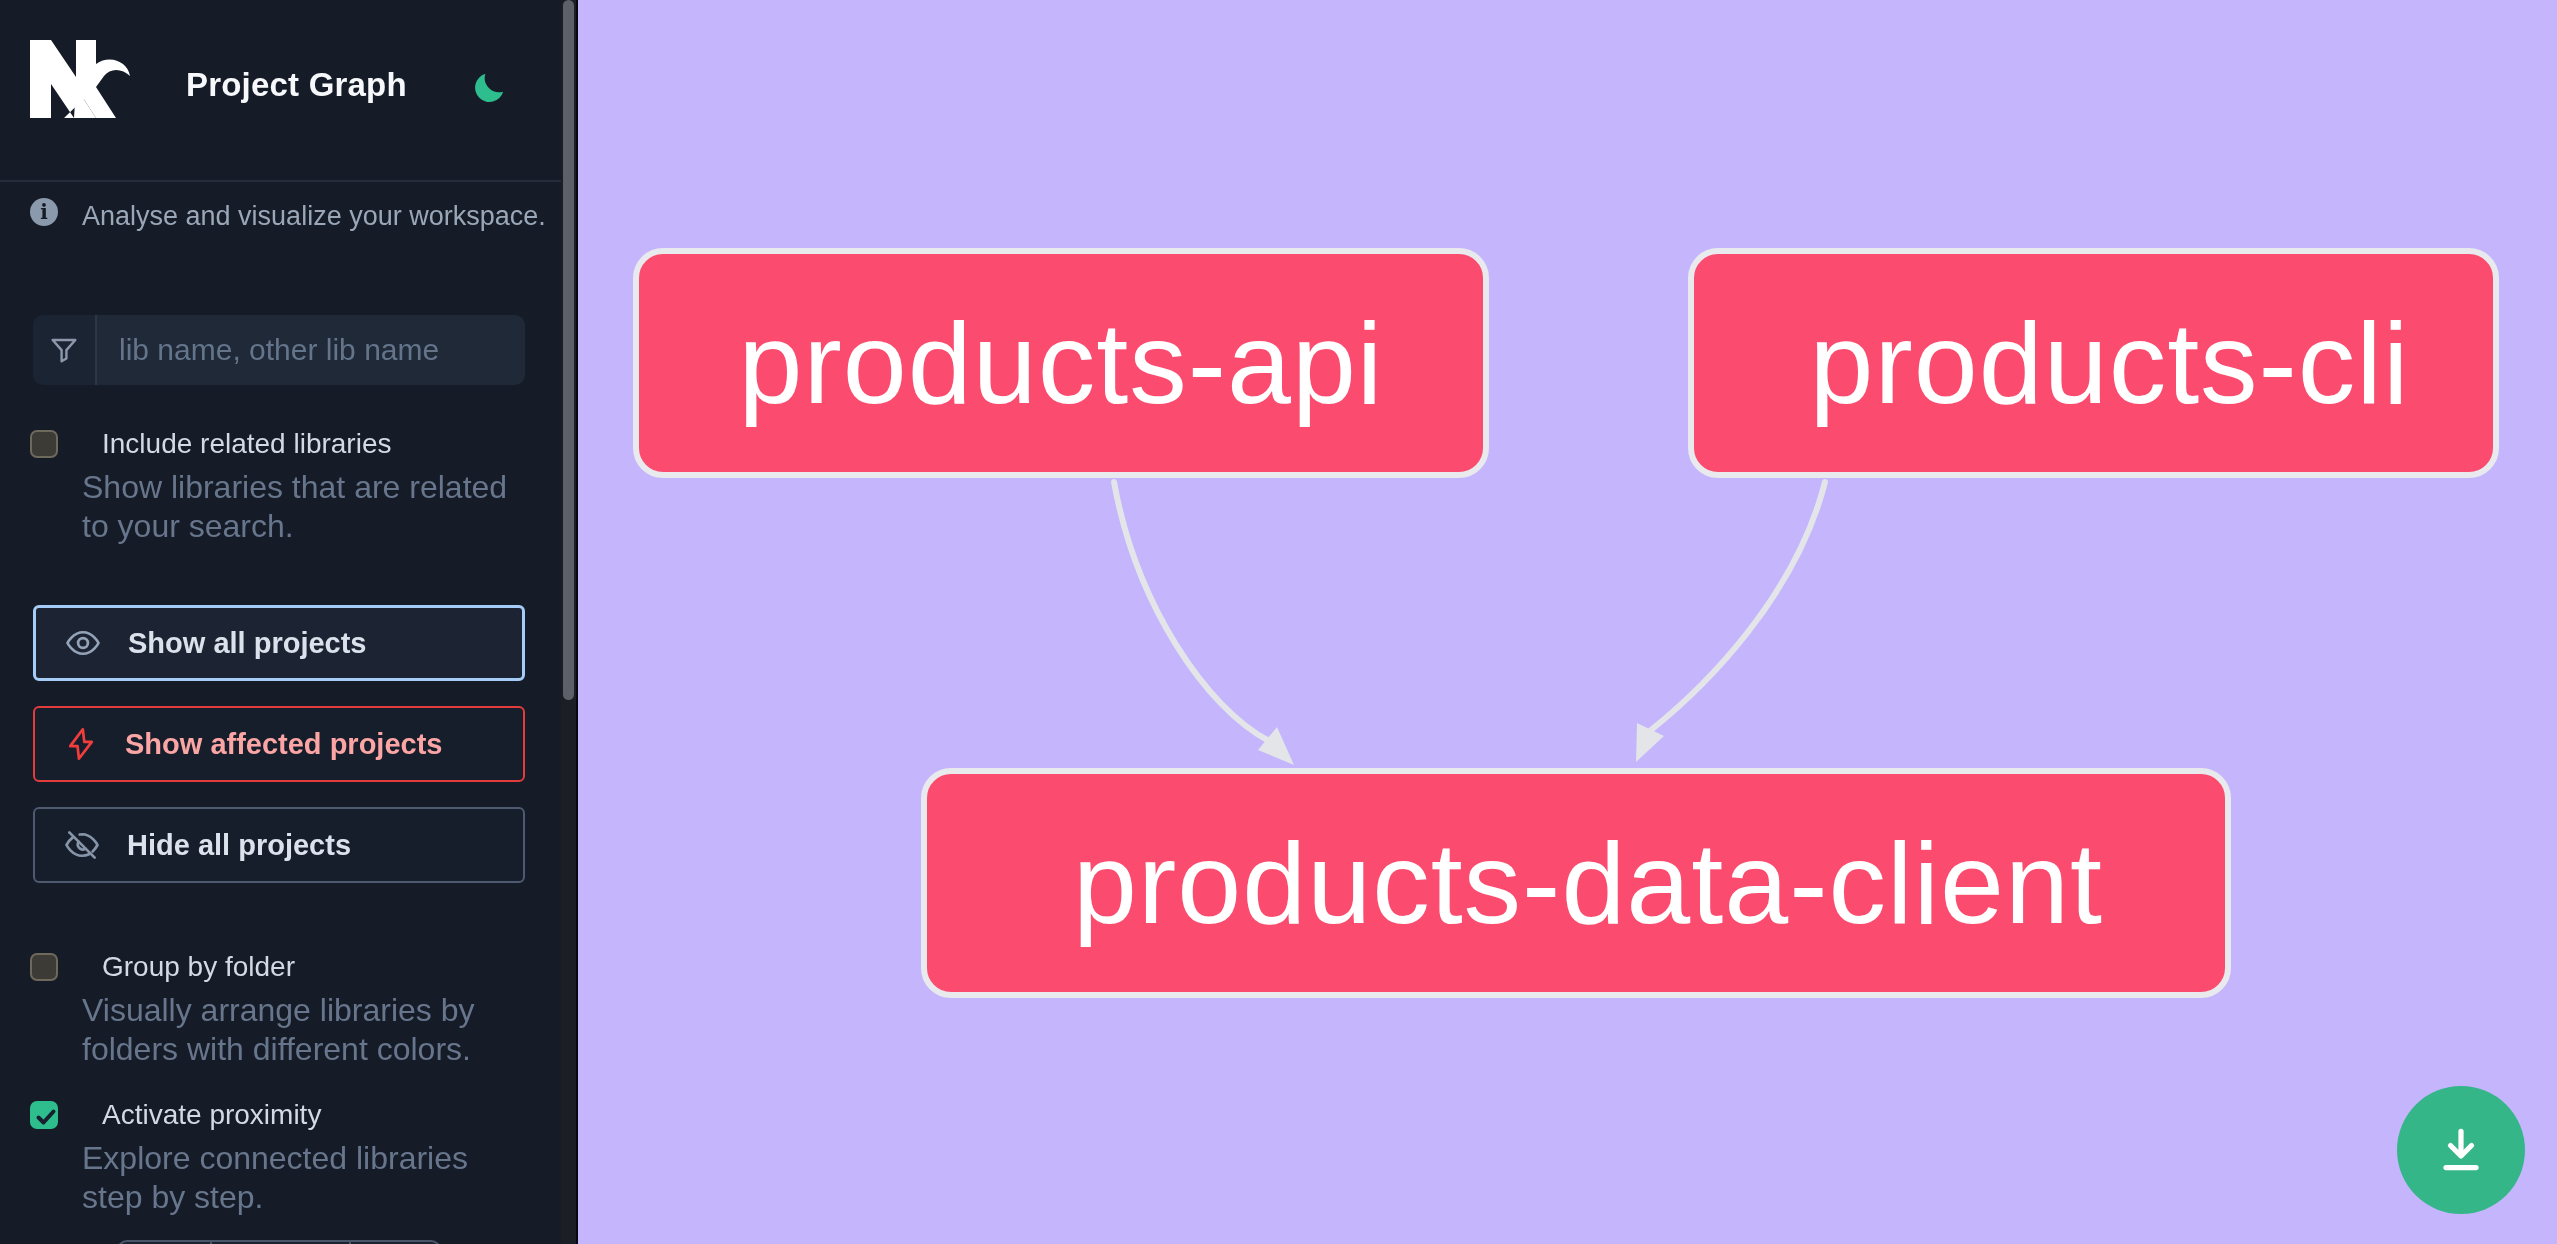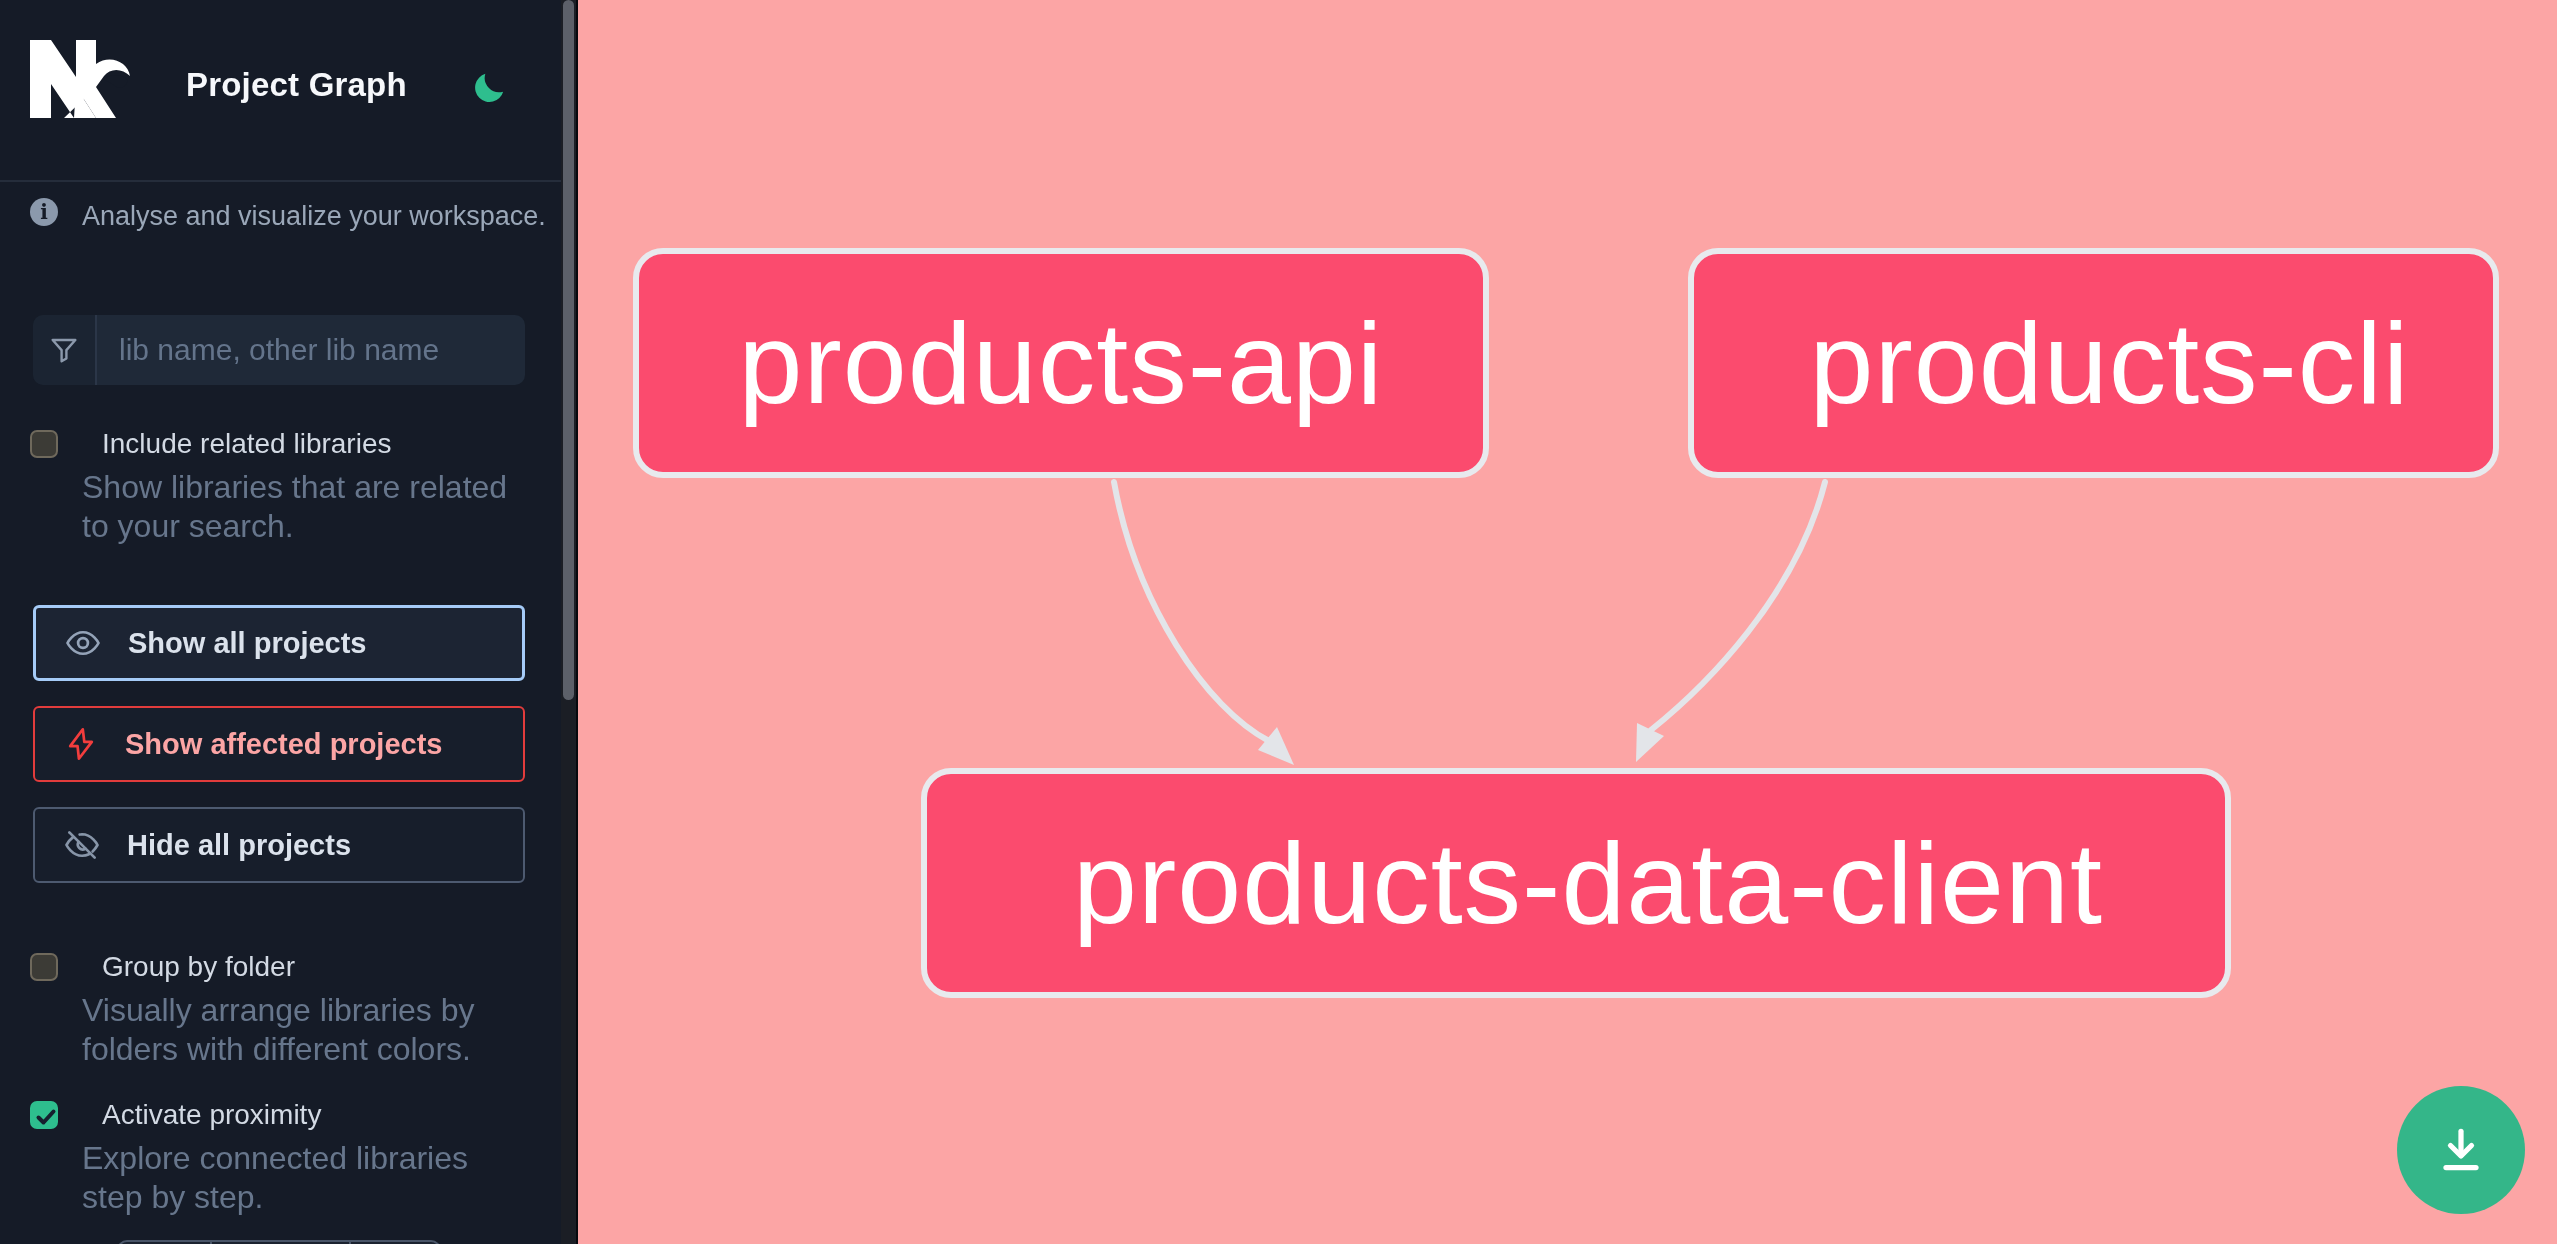--- a/index.html
+++ b/index.html
@@ -55,21 +55,21 @@
   .stepper-sliver .cell:nth-child(2){ width:137px; border-left:none; border-right:none; }
   .stepper-sliver .cell:nth-child(3){ width:92px; border-radius:0 10px 0 0; }
 
   
   .scrollbar { position:relative; width:17px; height:1244px; background:#1b1e25; flex:none;
                border-right:2px solid #07090e; }
   .scroll-thumb { position:absolute; left:2px; top:0px; width:11px; height:700px;
                   background:#5c6069; border-radius:6px; cursor:pointer; }
 
   
-  .canvas { position:relative; width:1979px; height:1244px; background:#fca5a5; overflow:hidden; }
+  .canvas { position:relative; width:1979px; height:1244px; background:#c4b5fd; overflow:hidden; }
   .edges { position:absolute; left:0; top:0; }
   .node { position:absolute; background:#fb4b6e; border:6px solid #e8eaee; border-radius:30px;
           display:flex; align-items:center; justify-content:center; color:#ffffff;
           font-size:115px; letter-spacing:1px; cursor:pointer; white-space:nowrap; }
   .node-products-api  { left:55px;   top:248px; width:856px;  height:230px; }
   .node-products-cli  { left:1110px; top:248px; width:811px;  height:230px;padding-left:32px; }
   .node-products-data-client { left:343px; top:768px; width:1310px; height:230px;padding-left:24px; }
 
   .download-btn { position:absolute; left:1819px; top:1086px; width:128px; height:128px;
                   border-radius:50%; background:#34b689; border:none; cursor:pointer;

